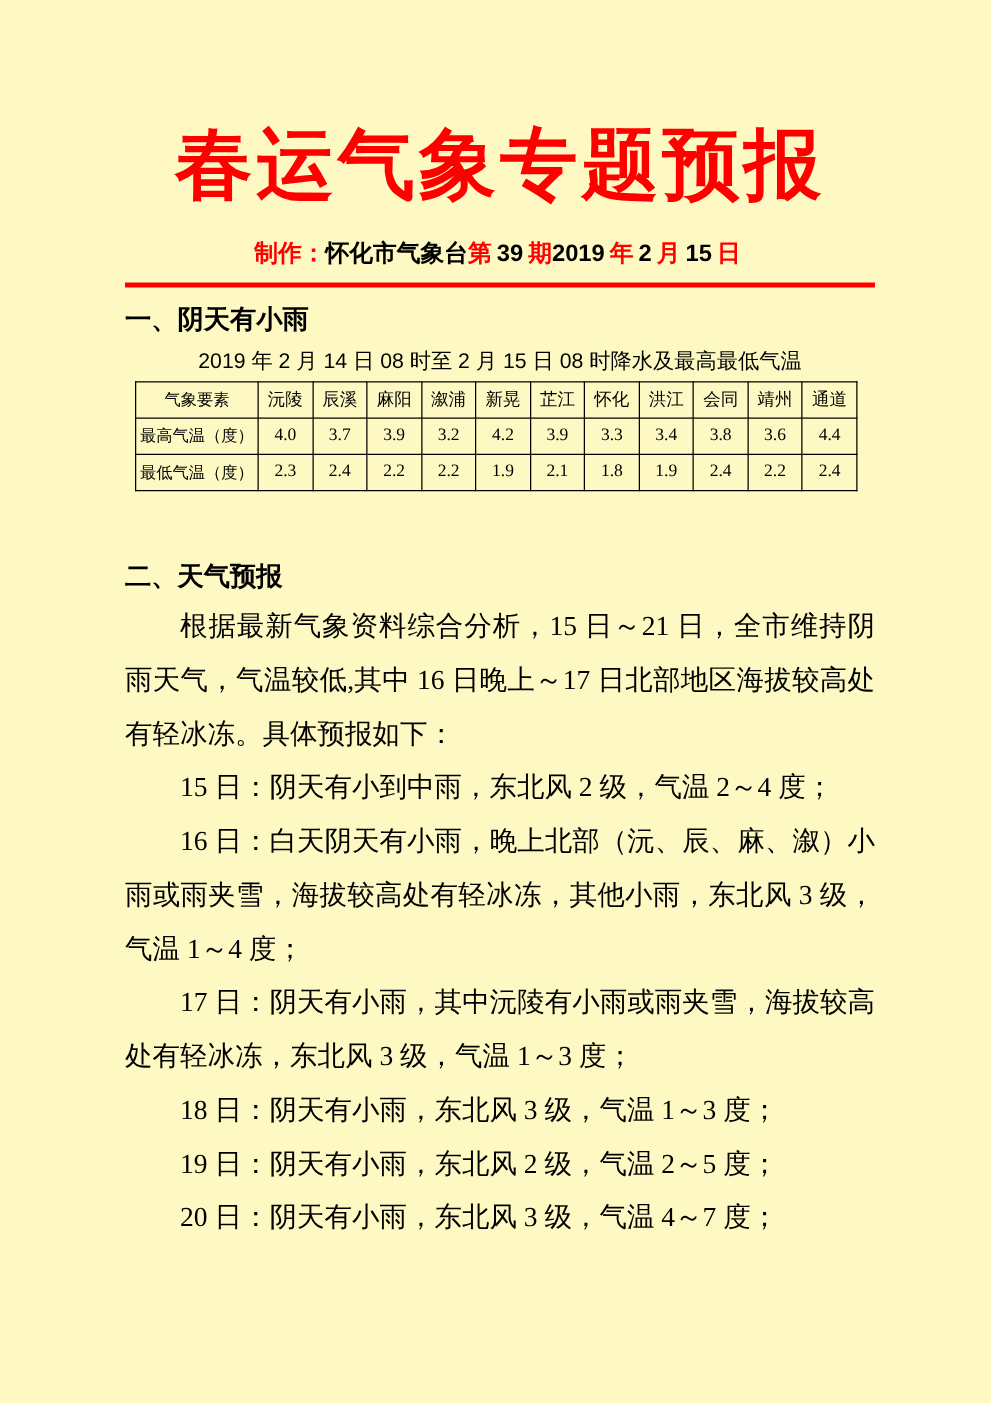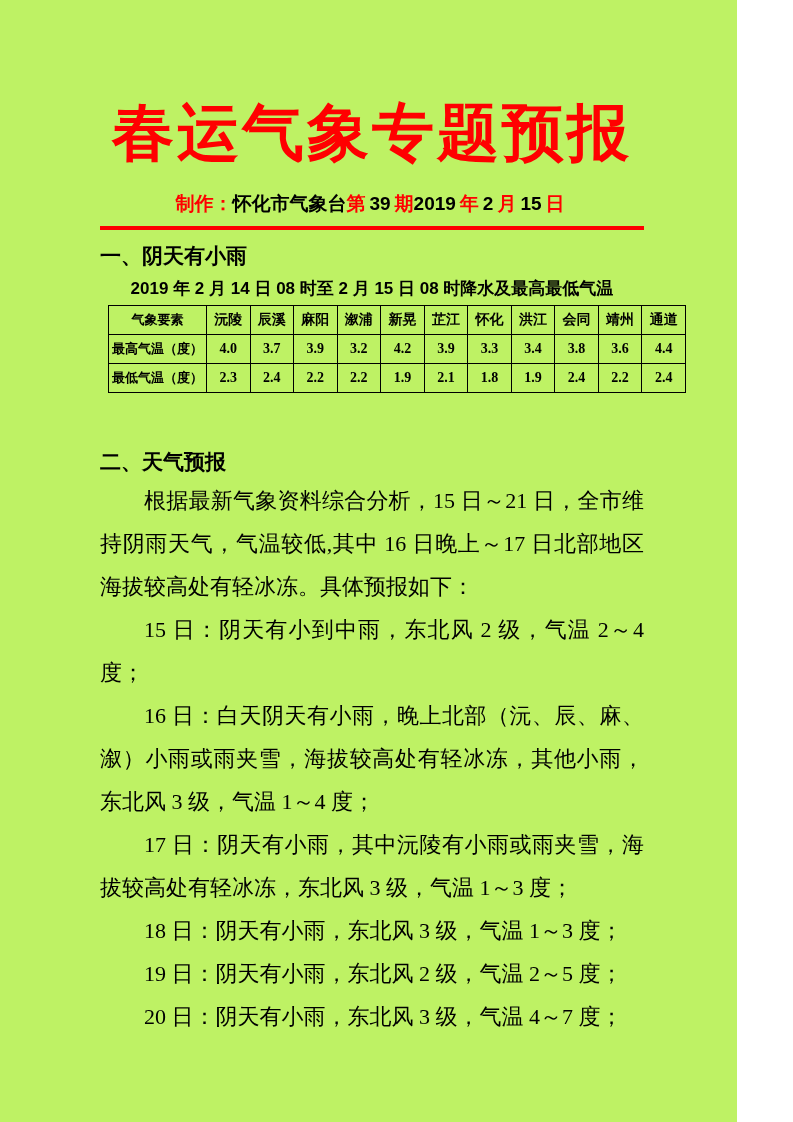--- a/index.html
+++ b/index.html
@@ -1,21 +1,21 @@
 <!DOCTYPE html>
 <html><head>
 <meta charset="utf-8">
 <style>
   * { margin: 0; padding: 0; box-sizing: border-box; }
   html, body { background: #ffffff; }
   .page {
     position: relative;
-    width: 737px;
+    width: 793px;
     height: 1122px;
-    background: #bef264;
+    background: #fef9c3;
     padding: 86px 93px 0 100px;
     font-family: "Liberation Serif", "DejaVu Serif", serif;
     color: #000000;
     overflow: hidden;
   }
   .doc-title {
     font-family: "Liberation Serif", "DejaVu Serif", serif;
     font-weight: bold;
     font-size: 62px;
     line-height: 94px;
@@ -46,38 +46,38 @@
     font-size: 21px;
     line-height: 26px;
     margin-top: 13px;
     color: #000;
   }
   .table-title {
     margin-top: 9px;
     margin-bottom: 5px;
     text-align: center;
     font-family: "Liberation Sans", "DejaVu Sans", sans-serif;
-    font-weight: bold;
+    font-weight: normal;
     font-size: 17px;
     line-height: 22px;
     white-space: nowrap;
   }
   table.weather {
     border-collapse: collapse;
     width: 578px;
     margin-left: 8px;
     table-layout: fixed;
   }
   table.weather th, table.weather td {
     border: 1px solid #000000;
     height: 29px;
     text-align: center;
     vertical-align: middle;
     font-family: "Liberation Serif", "DejaVu Serif", serif;
-    font-weight: bold;
+    font-weight: normal;
     font-size: 14px;
     padding: 0 1px;
     overflow: hidden;
     white-space: nowrap;
     margin-top: 24px;
   }
   table.weather .lblcol { width: 98px; font-size: 13px; }
   .forecast-section-heading { margin-top: 56px; }
   .body-para {
     font-size: 22px;

